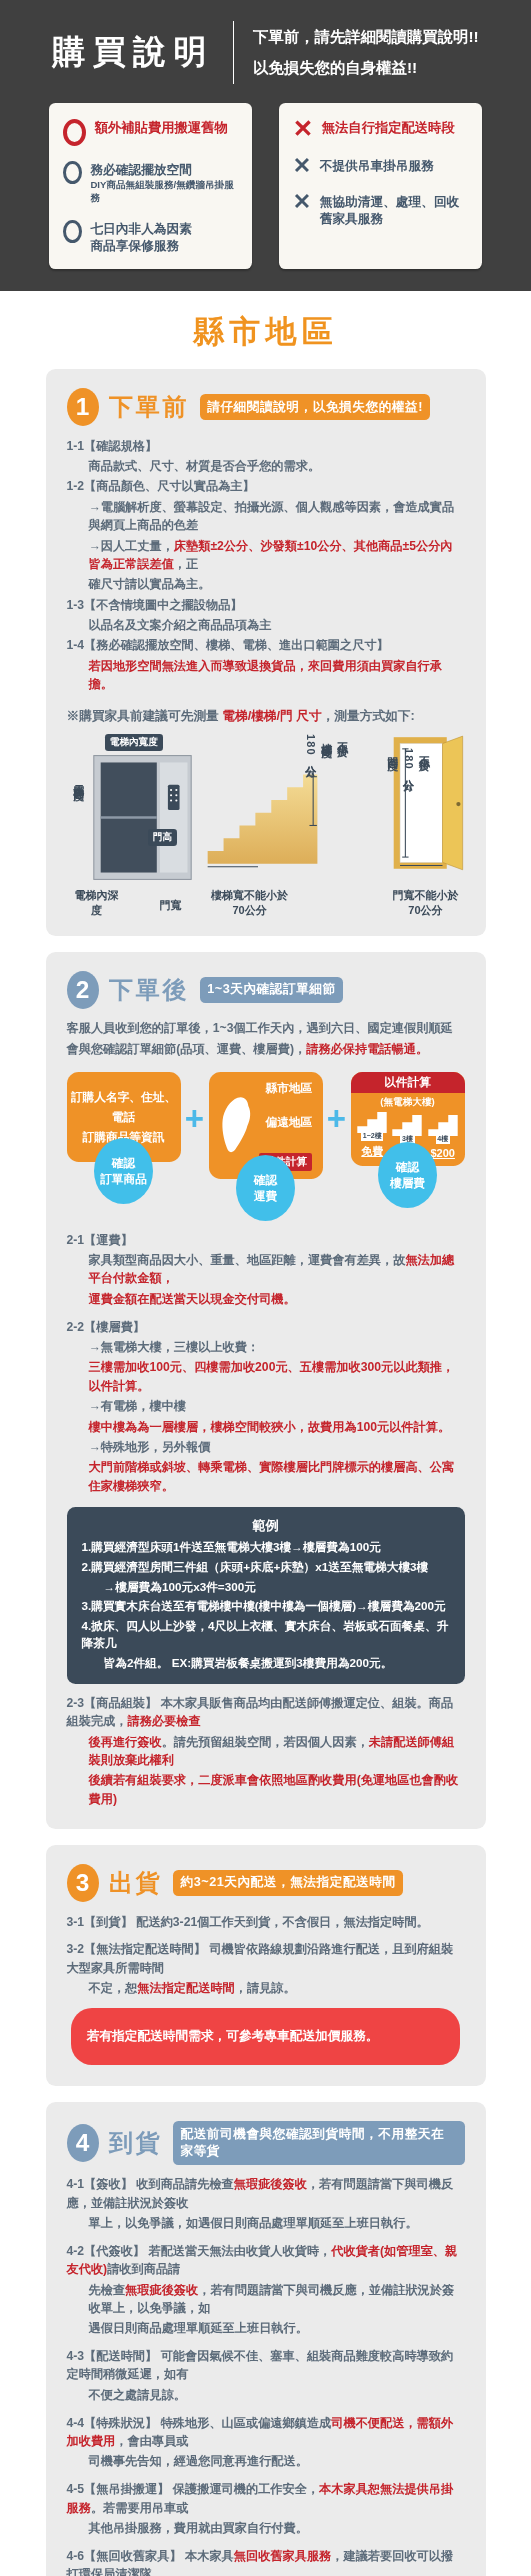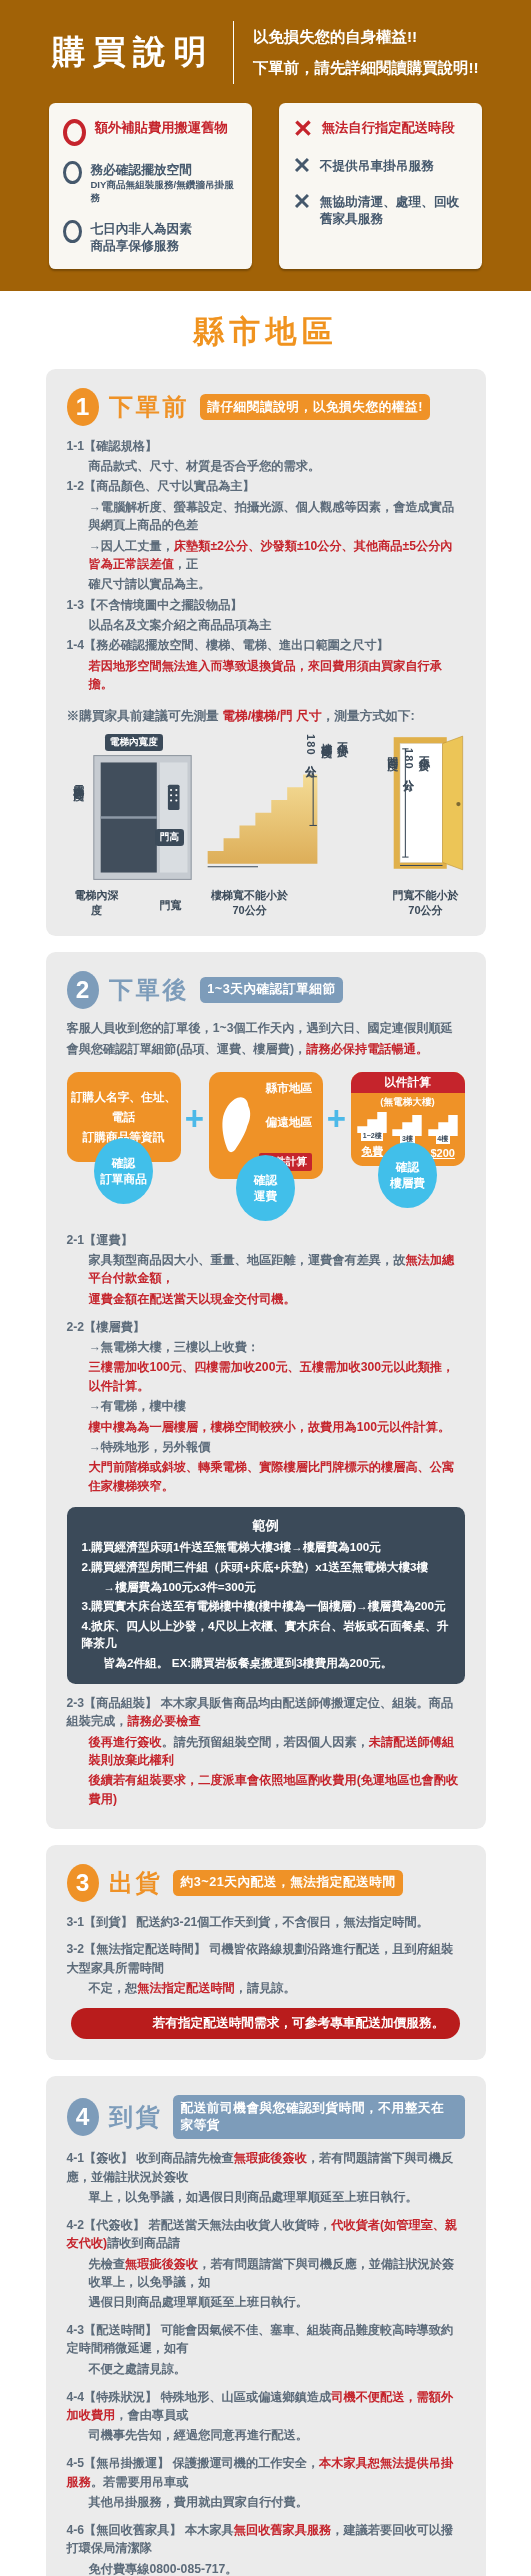--- a/index.html
+++ b/index.html
@@ -1,18 +1,18 @@
 <!DOCTYPE html>
 <html style="font-size:8.5px"><head>
 <meta charset="utf-8">
 <style>
   html,body{margin:0;padding:0;}
   body{width:531px;background:#fff;font-family:"Liberation Sans",sans-serif;font-weight:bold;color:#5c6b7a;}
   
-  .hdr{background:#a16207;padding:21px 0 22px;}
+  .hdr{background:#404040;padding:21px 0 22px;}
   .hdr-top{display:flex;justify-content:center;align-items:center;gap:19px;}
   .hdr-title{color:#fff;font-size:33px;letter-spacing:7.4px;}
   .hdr-div{width:1.1px;height:63px;background:#fff;}
   .hdr-sub{color:#fff;font-size:15.4px;line-height:2;}
   .lists{display:flex;justify-content:center;gap:26.6px;margin-top:19px;}
   .plist{width:175px;background:#f9f7f2;border-radius:6.4px;padding:14px 14px;display:flex;flex-direction:column;gap:14px;box-shadow:0 1.1px 2.1px rgba(0,0,0,.25);}
   .pitem{display:flex;align-items:flex-start;gap:8.5px;}
   .mark-ring{flex:0 0 auto;width:12.7px;height:17px;border:3.7px solid #45586c;border-radius:50%;margin-top:1.6px;}
   .pitem.red .mark-ring{border-color:#c5242c;width:15px;height:19px;border-width:4.8px;}
   .mark-x{flex:0 0 auto;font-size:22px;line-height:1;color:#45586c;}
@@ -43,21 +43,21 @@
   .vlabel{writing-mode:vertical-rl;color:#3b4a59;font-size:11px;line-height:1.45;letter-spacing:1.1px;}
   .dlabel{color:#3b4a59;font-size:11px;line-height:1.3;}
   .dark-badge{background:#3b4a59;color:#fff;font-size:9.6px;padding:2.1px 5.3px;border-radius:3.2px;display:inline-block;}
   .fig-elevator{width:141px;}
   .fig-stairs{width:154px;}
   .fig-door{width:109px;}
   
   .dark-box{background:#3b4a59;color:#fff;border-radius:8.5px;padding:10.6px 15px;margin:11.7px 0 9.6px;}
   .dark-box .rich{color:#fff;font-size:11.7px;}
   .ex-title{text-align:center;font-size:13.3px;margin-bottom:3.2px;}
-  .pill{background:#b91c1c;color:#fff;border-radius:21px;padding:7px 16px;text-align:right;font-size:12.7px;margin:10.6px 4.2px 2.1px;}
+  .pill{background:#ef4444;color:#fff;border-radius:21px;padding:20px 16px;text-align:left;font-size:12.7px;margin:10.6px 4.2px 2.1px;}
   
   .flow{display:flex;justify-content:space-between;align-items:flex-start;margin:14px 0 3.2px;}
   .funit{width:114px;}
   .fbox{background:#ef9227;border-radius:11.7px;min-height:90px;color:#fff;position:relative;z-index:1;}
   .fbox1{display:flex;flex-direction:column;justify-content:center;align-items:center;text-align:center;font-size:11.7px;line-height:1.7;padding:10.6px 4.2px;min-height:69px;}
   .fplus{font-size:33px;color:#4cb9e8;padding-top:28px;}
   .oval{width:59px;height:66px;background:#41bfea;border-radius:50%;color:#fff;display:flex;flex-direction:column;align-items:center;justify-content:center;text-align:center;font-size:11.7px;line-height:1.35;margin:-24.4px auto 0;position:relative;z-index:2;}
   .fbox2{display:flex;align-items:center;gap:5.3px;padding:8.5px 5.3px 8.5px 8.5px;}
   .fb2-right{display:flex;flex-direction:column;align-items:flex-end;gap:19px;font-size:11.7px;}
   .count-badge{background:#c5242c;color:#fff;font-size:10.6px;padding:2.1px 5.3px;border-radius:2.1px;margin-top:4.2px;}
@@ -69,22 +69,22 @@
   .fl-price{font-size:11px;margin-top:3.2px;text-decoration:underline;}
 </style>
 </head>
 <body>
 
 <header class="hdr">
   <div class="hdr-top">
     <div class="hdr-title">購買說明</div>
     <div class="hdr-div"></div>
     <div class="hdr-sub">
+      <div>下單前，請先詳細閱讀購買說明!!</div>
       <div>以免損失您的自身權益!!</div>
-      <div>下單前，請先詳細閱讀購買說明!!</div>
     </div>
   </div>
   <div class="lists">
     <div class="plist">
       <div class="pitem red">
         <span class="mark-ring"></span>
         <div class="txt">
             <div>額外補貼費用搬運舊物</div>
           </div>
       </div>
@@ -162,21 +162,21 @@
         <rect x="128" y="16" width="52" height="208" fill="#d9dde1"></rect>
         <rect x="143" y="58" width="22" height="48" rx="3" fill="#3b4a59"></rect>
         <circle cx="149" cy="68" r="2" fill="#fff"></circle>
           <circle cx="159" cy="68" r="2" fill="#fff"></circle>
         <circle cx="149" cy="78" r="2" fill="#fff"></circle>
           <circle cx="159" cy="78" r="2" fill="#fff"></circle>
         <circle cx="149" cy="88" r="2" fill="#fff"></circle>
           <circle cx="159" cy="88" r="2" fill="#fff"></circle>
       </svg>
       <div class="vlabel" style="position:absolute;left:3.2px;top:42px;">電梯內高度</div>
-      <div class="dark-badge" style="position:absolute;left:88px;top:95px;">門高</div>
+      <div class="dark-badge" style="position:absolute;left:81px;top:95px;">門高</div>
       <div class="dlabel" style="position:absolute;left:7.4px;bottom:0;width:45px;text-align:center;">電梯內深度</div>
       <div class="dlabel" style="position:absolute;right:24px;bottom:4.2px;">門寬</div>
     </div>
 
     <div class="fig fig-stairs">
       <svg width="114" height="123" style="position:absolute;left:0;top:12.7px;" viewBox="0 0 215 232">
         <defs>
           <linearGradient id="gstair" x1="0" y1="0" x2="0" y2="1">
             <stop offset="0" stop-color="#f4dc96"></stop>
               <stop offset="1" stop-color="#ddae58"></stop>

